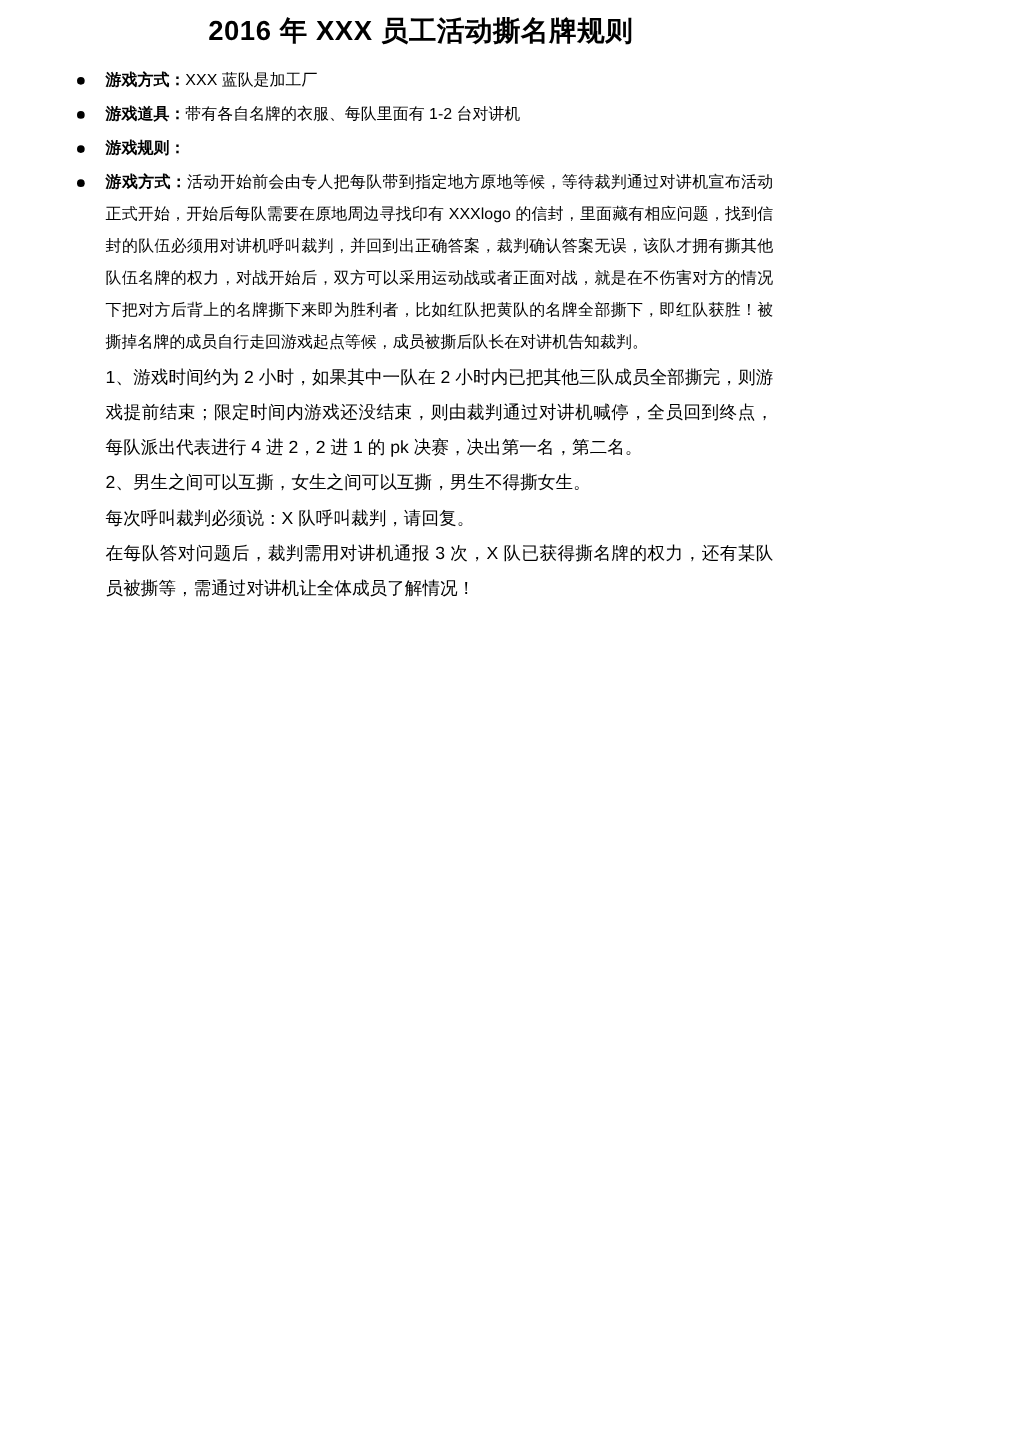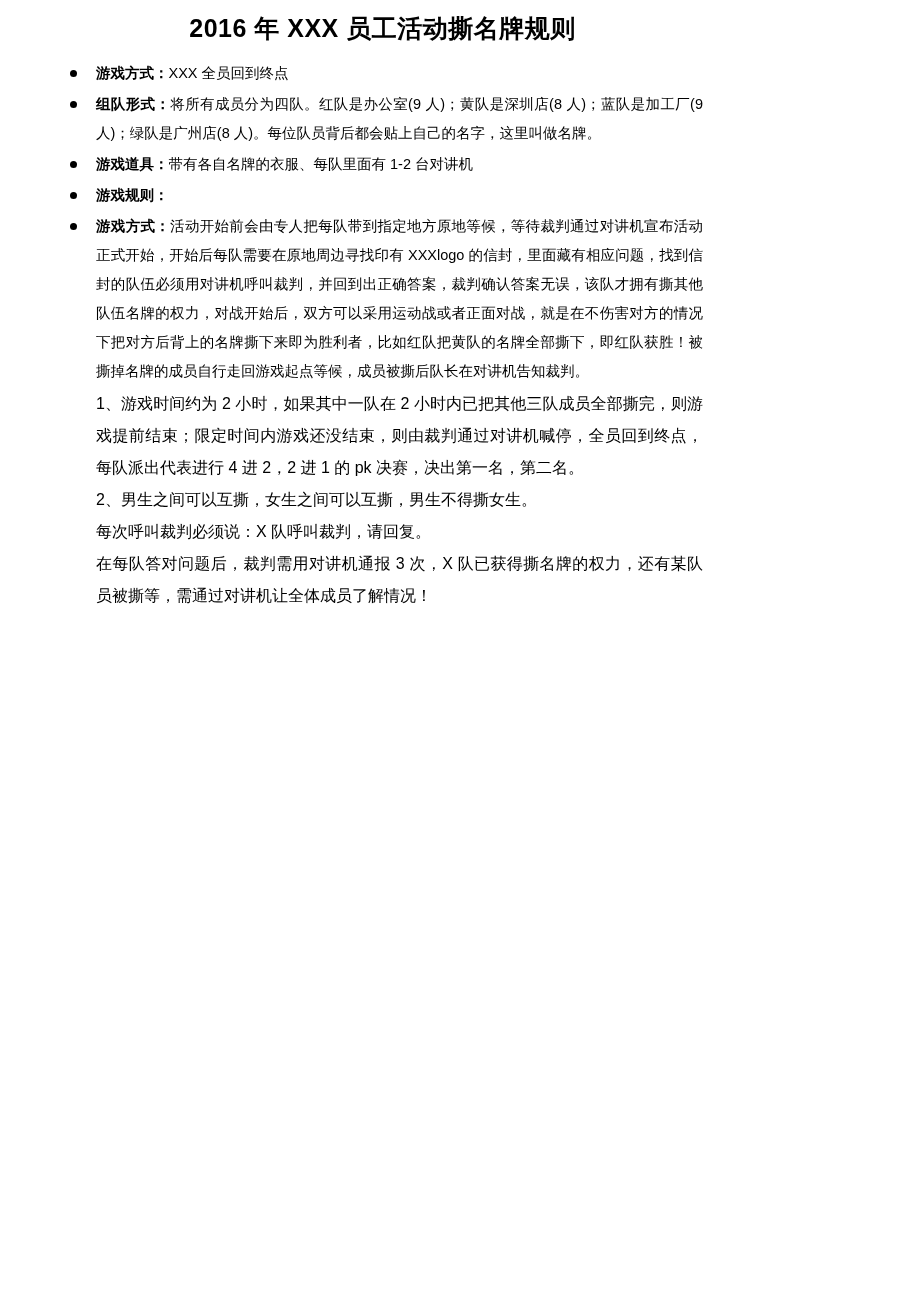--- a/index.html
+++ b/index.html
@@ -80,27 +80,23 @@
 
 <div class="page">
 
   <h1 class="doc-title">2016 年 XXX 员工活动撕名牌规则</h1>
 
 
   <ul class="bullets">
 
     <li class="bullet-item">
       <span class="bullet-dot"></span>
-      <span class="lead">游戏方式：</span><span>XXX 全员回到终点</span>
+      <span class="lead">游戏方式：</span><span>XXX 蓝队是加工厂</span>
     </li>
 
-    <li class="bullet-item">
-      <span class="bullet-dot"></span>
-      <span class="lead">组队形式：</span><span>将所有成员分为四队。红队是办公室(9 人)；黄队是深圳店(8 人)；蓝队是加工厂(9 人)；绿队是广州店(8 人)。每位队员背后都会贴上自己的名字，这里叫做名牌。</span>
-    </li>
 
     <li class="bullet-item">
       <span class="bullet-dot"></span>
       <span class="lead">游戏道具：</span><span>带有各自名牌的衣服、每队里面有 1-2 台对讲机</span>
     </li>
 
     <li class="bullet-item">
       <span class="bullet-dot"></span>
       <span class="lead">游戏规则：</span>
     </li>

